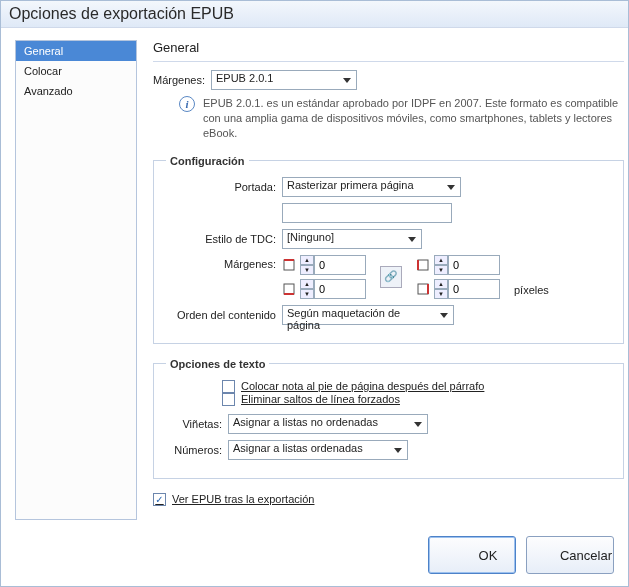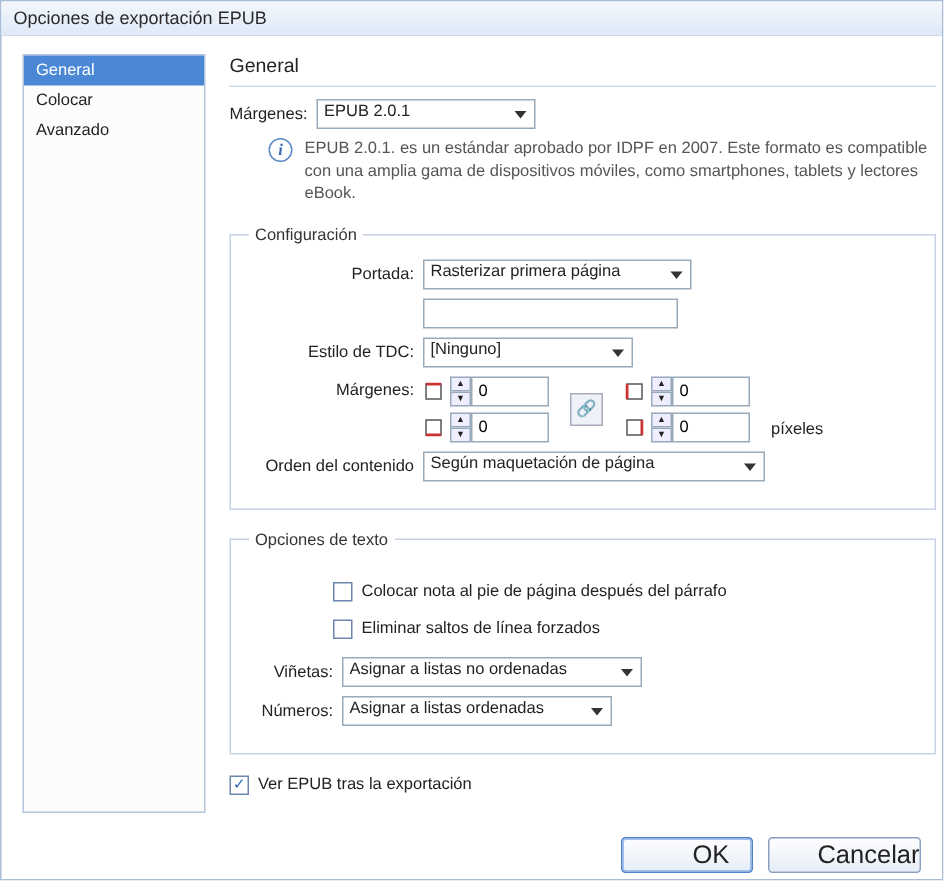--- a/index.html
+++ b/index.html
@@ -11,21 +11,21 @@
     color: #222;
     width: 629px;
     height: 587px;
     overflow: hidden;
   }
   .window { border: 1px solid #a9bdd6; background: #fff; height: 100%; display:flex; flex-direction:column; }
   .titlebar {
     background: linear-gradient(#f3f7fc,#dfe9f7);
     border-bottom: 1px solid #cfd9ea;
     padding: 4px 8px;
-    font-size: 12px;
+    font-size: 16px;
     color: #2a2a2a;
   }
   .body { flex:1; padding: 12px 4px 8px 14px; display:flex; gap: 16px; }
   .sidebar {
     width: 122px;
     border: 1px solid #b5c5dd;
     background: #fcfcfc;
     padding: 0;
   }
   .sidebar-item {
@@ -53,46 +53,46 @@
   .info-icon {
     width:16px; height:16px; border-radius:50%;
     border:1px solid #5a88c4; color:#3a6bb0; font-weight:bold;
     display:flex; align-items:center; justify-content:center; font-size:11px; flex-shrink:0;
     font-family: Georgia, serif; font-style: italic;
   }
   .info-text { color:#555; line-height:1.35; }
   fieldset {
     border:1px solid #c6d2e4; margin:0 0 14px 0; padding:10px 12px 12px 12px;
   }
-  legend { padding:0 4px; color:#333; }
+  legend { padding:0 4px; color:#333;font-weight:bold; }
   .margin-icon { width:14px; height:14px; display:inline-flex; align-items:center; justify-content:center; }
   .spinner { display:flex; }
   .num-input { width:52px; }
   .spin-btns { display:flex; flex-direction:column; }
   .spin-btn {
     width:14px; height:10px; border:1px solid #9ab; background:#eef; font-size:6px; line-height:6px;
     display:flex; align-items:center; justify-content:center;
   }
   .link-icon {
     width:22px; height:22px; border:1px solid #aab; background:#eef2f8;
     display:flex; align-items:center; justify-content:center; font-size:11px;
   }
-  .checkbox-row { display:flex; align-items:center; gap:6px; margin:12px 0; }
+  .checkbox-row { display:flex; align-items:center; gap:6px; margin:0 0;text-decoration:underline; }
   .checkbox {
     width:13px; height:13px; border:1px solid #6c86ad; background:#fff; display:inline-flex;
     align-items:center; justify-content:center; font-size:10px; color:#2a66b0;
   }
   .footer {
     display:flex; justify-content:flex-end; gap:10px;
     padding: 8px 14px 12px;
   }
   .btn {
-    min-width:88px; height:24px; border:1px solid #8aa0c0;
+    min-width:88px; height:38px; border:1px solid #8aa0c0;
     background:linear-gradient(#fdfdfe,#e7eef8);
-    border-radius:3px; font-size:17px; display:flex; align-items:center; justify-content:center;padding-left:32px;
+    border-radius:3px; font-size:13px; display:flex; align-items:center; justify-content:center;padding-left:32px;
   }
   .btn.default { border-color:#4d82c8; box-shadow:0 0 0 1px #9cc1ef inset; }
   .margins-wrap { display:flex; align-items:center; gap:14px; }
   .margins-col { display:flex; flex-direction:column; gap:4px; }
   .margin-line { display:flex; align-items:center; gap:4px; }
 </style>
 </head>
 <body>
 
 <div class="window">
@@ -217,21 +217,21 @@
                   <input class="num-input" value="0" style="">
                 </div>
               </div>
             </div>
             <span style="align-self:flex-end; padding-bottom:3px">píxeles</span>
           </div>
         </div>
 
         <div class="row">
           <div class="label" style="width:110px">Orden del contenido</div>
-          <div class="select" style="width:228px">
+          <div class="select" style="width:172px">
             <span>Según maquetación de página</span>
           </div>
         </div>
       </fieldset>
 
       <fieldset>
         <legend>Opciones de texto</legend>
 
         <div class="checkbox-row" style="margin-left:56px">
           <span class="checkbox"></span>

